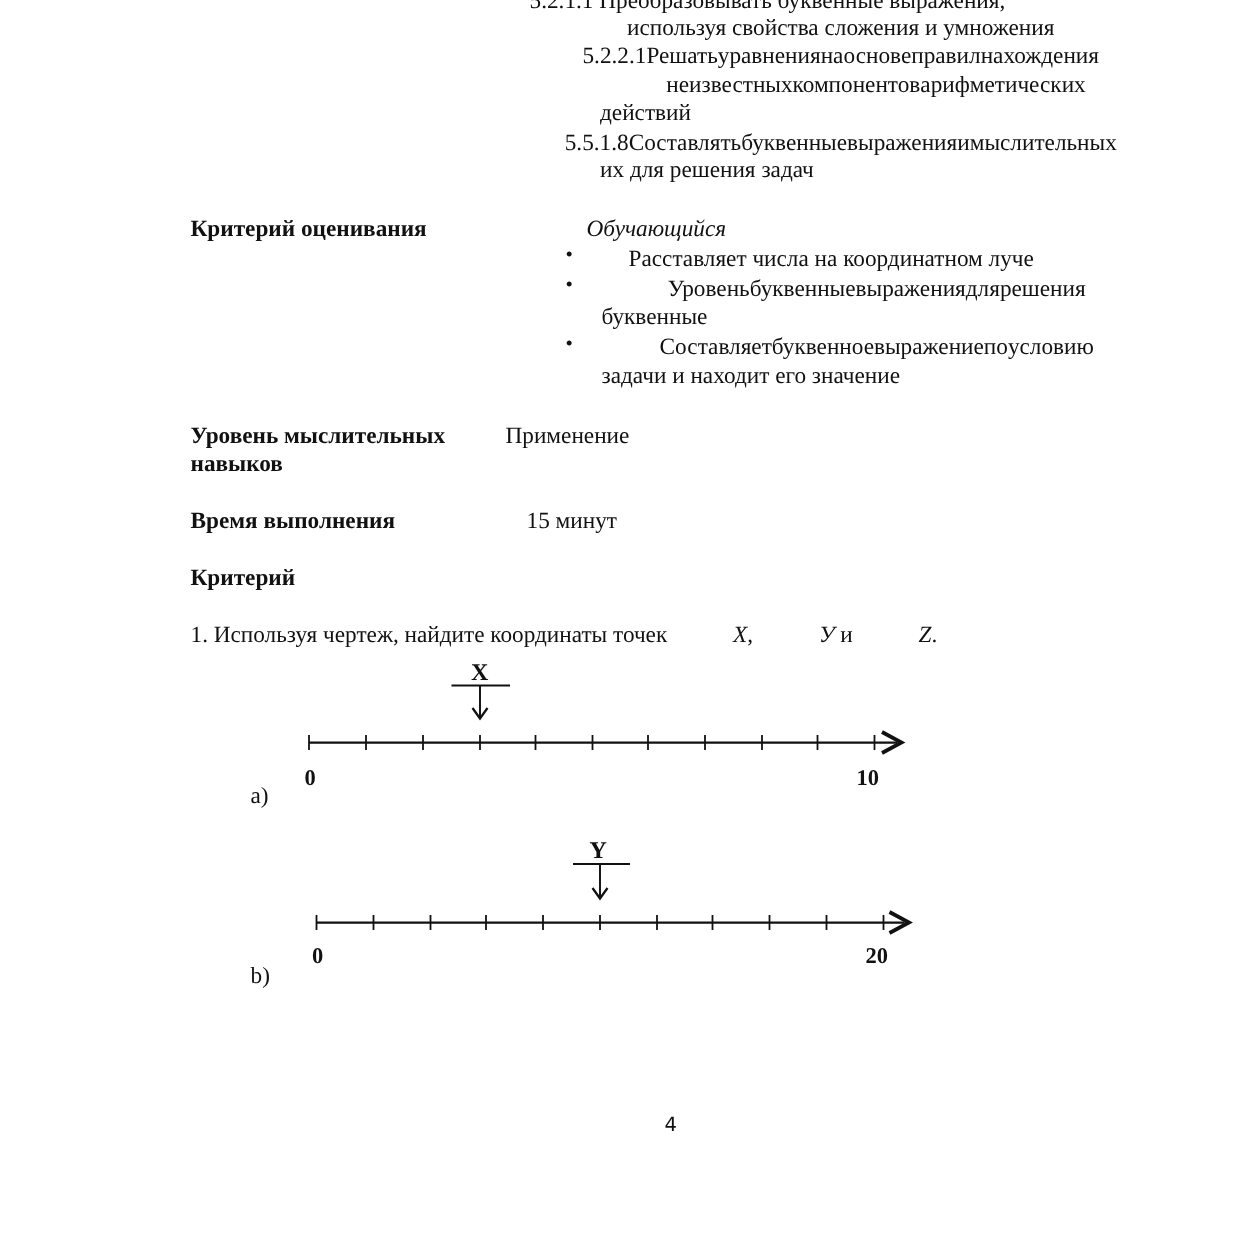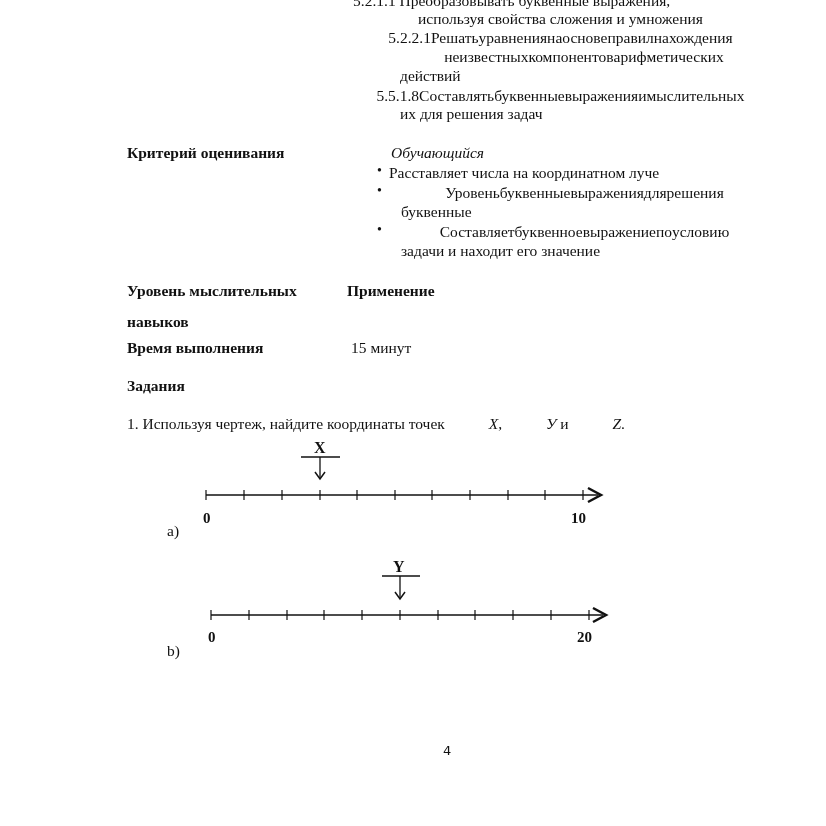--- a/index.html
+++ b/index.html
@@ -51,21 +51,21 @@
       <span>и</span>
       <span>мыслительных</span>
     </div>
 </div>
 <div class="abs t" style="left:400px; top:104px;">их для решения задач</div>
 
 <div class="abs t b" style="left:127px; top:143px;">Критерий оценивания</div>
 <div class="abs t i" style="left:351px; top:143px;">Обучающийся</div>
 
 <div class="bullet" style="left:377px; top:163px;">•</div>
-<div class="abs t" style="left:389px; top:163px;">Расставляет числа на координатном луче</div>
+<div class="abs t" style="left:419px; top:163px;">Расставляет числа на координатном луче</div>
 
 <div class="bullet" style="left:377px; top:183px;">•</div>
 <div class="abs t" style="left:401px; top:183px; width:367px;">
   <div class="just">
       <span>Уровень</span>
       <span>буквенные</span>
       <span>выражения</span>
       <span>для</span>
       <span>решения</span>
     </div>
@@ -78,27 +78,27 @@
       <span>Составляет</span>
       <span>буквенное</span>
       <span>выражение</span>
       <span>по</span>
       <span>условию</span>
     </div>
 </div>
 <div class="abs t" style="left:401px; top:241px;">задачи и находит его значение</div>
 
 <div class="abs t b" style="left:127px; top:281px;">Уровень мыслительных</div>
-<div class="abs t b" style="left:127px; top:300px;margin-top:12px;">навыков</div>
-<div class="abs t" style="left:347px; top:281px;font-weight:bold;">Применение</div>
+<div class="abs t b" style="left:127px; top:300px;">навыков</div>
+<div class="abs t" style="left:337px; top:281px;">Применение</div>
 
 <div class="abs t b" style="left:127px; top:338px;">Время выполнения</div>
 <div class="abs t" style="left:351px; top:338px;">15 минут</div>
 
-<div class="abs t b" style="left:127px; top:376px;">Задания</div>
+<div class="abs t b" style="left:127px; top:376px;">Критерий</div>
 <div class="abs t" style="left:127px; top:414px;">
   <span>1. Используя чертеж, найдите координаты точек </span><span class="i">X</span><span>, </span><span class="i">У</span><span> и </span><span class="i">Z</span><span>.</span>
 </div>
 
 <div class="abs t" style="left:167px; top:521px;">а)</div>
 <svg class="abs" style="left:0; top:0;" width="826" height="826">
   <text x="314" y="453" font-size="16" fill="#111">X</text>
   <line x1="301" y1="457" x2="340" y2="457" stroke="#111" stroke-width="1.3"></line>
   <line x1="320" y1="457" x2="320" y2="478" stroke="#111" stroke-width="1.3"></line>
   <polyline points="315,472 320,479 325,472" fill="none" stroke="#111" stroke-width="1.5"></polyline>

